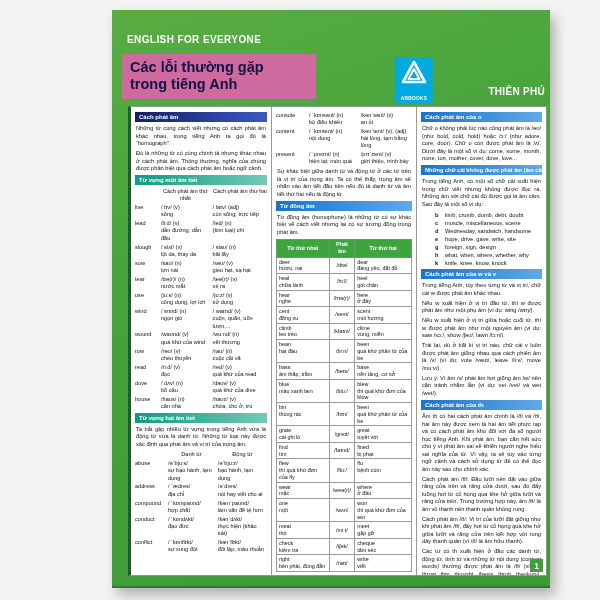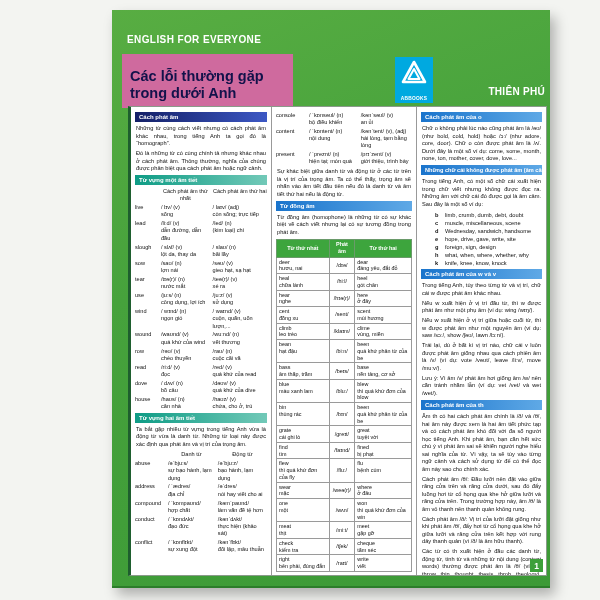--- a/index.html
+++ b/index.html
@@ -2,22 +2,22 @@
 <html><head>
 <meta charset="utf-8">
 <style>
   *{box-sizing:border-box;margin:0;padding:0;}
   body{width:600px;height:600px;overflow:hidden;background:#f3f4f1;font-family:"Liberation Sans",sans-serif;}
   .stage{position:relative;width:600px;height:600px;}
   .sheet{position:absolute;left:80px;top:10px;width:438px;height:578px;
          background:linear-gradient(160deg,#58ad42 0%,#46a23c 40%,#3c9a36 100%);
          box-shadow:5px 7px 12px rgba(0,0,0,.28);border-bottom:2px solid #2c7d2a;margin-left:32px;}
   .series{position:absolute;left:15px;top:24px;color:#fff;font-weight:bold;font-size:10px;letter-spacing:.4px;}
-  .title-box{position:absolute;left:10px;top:44px;width:171px;background:#cf6a9e;color:#12124a;
-             font-weight:bold;font-size:14.5px;line-height:1.18;padding:14px 8px 6px;}
+  .title-box{position:absolute;left:10px;top:44px;width:194px;background:#cf6a9e;color:#12124a;
+             font-weight:bold;font-size:14.5px;line-height:1.18;padding:5px 8px 6px;}
   .logo{position:absolute;left:283px;top:47px;width:38px;height:46px;background:#00a9e0;
         display:flex;flex-direction:column;align-items:center;justify-content:flex-end;padding-bottom:2px;}
   .logo svg{position:absolute;top:3px;left:6px;}
   .logo span{color:#fff;font-weight:bold;font-size:4.8px;letter-spacing:.3px;}
   .brand{position:absolute;right:5px;top:76px;color:#fff;font-weight:bold;font-size:10px;letter-spacing:.3px;}
   .content{position:absolute;left:16px;top:96px;width:419px;height:470px;background:#fff;
            border:1px solid #8a9a8a;border-left:3px solid #1e5e2e;display:flex;}
   .col{padding:3px 4px;overflow:hidden;position:relative;}
   .col + .col{border-left:1px solid #999;}
   #col-left{flex:0 0 140px;}
@@ -50,21 +50,21 @@
 </head>
 <body>
 
 <div class="stage">
   <div class="sheet">
 
     <div class="series">ENGLISH FOR EVERYONE</div>
 
     <div class="title-box">
       <div>Các lỗi thường gặp</div>
-      <div>trong dưới Anh</div>
+      <div>trong tiếng Anh</div>
     </div>
 
     <div class="logo">
       <svg width="26" height="26" viewBox="0 0 26 26">
         <path d="M13 2 L24 22 L2 22 Z" fill="none" stroke="#ffffff" stroke-width="2.6" stroke-linejoin="round"></path>
         <path d="M13 9 L18.5 19 L7.5 19 Z" fill="none" stroke="#ffffff" stroke-width="2" stroke-linejoin="round"></path>
       </svg>
       <span>ABBOOKS</span>
     </div>
 

